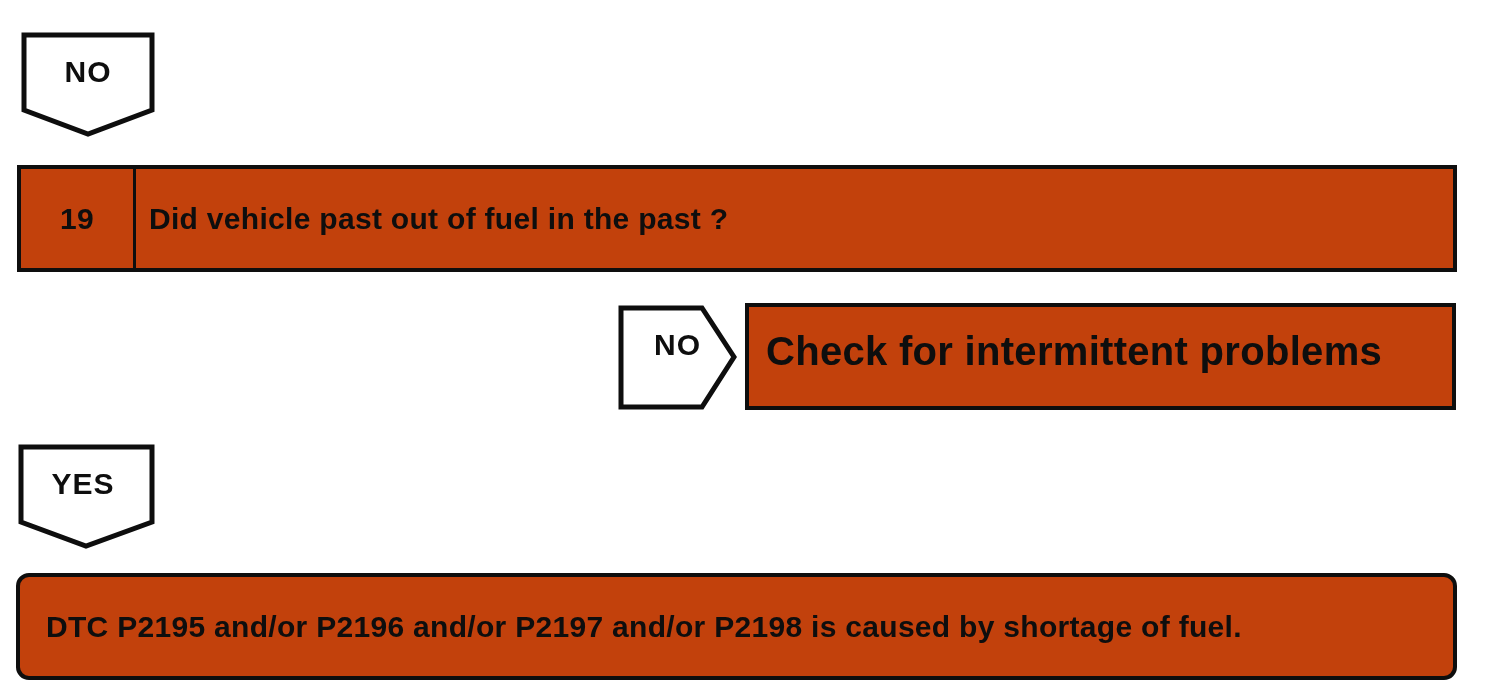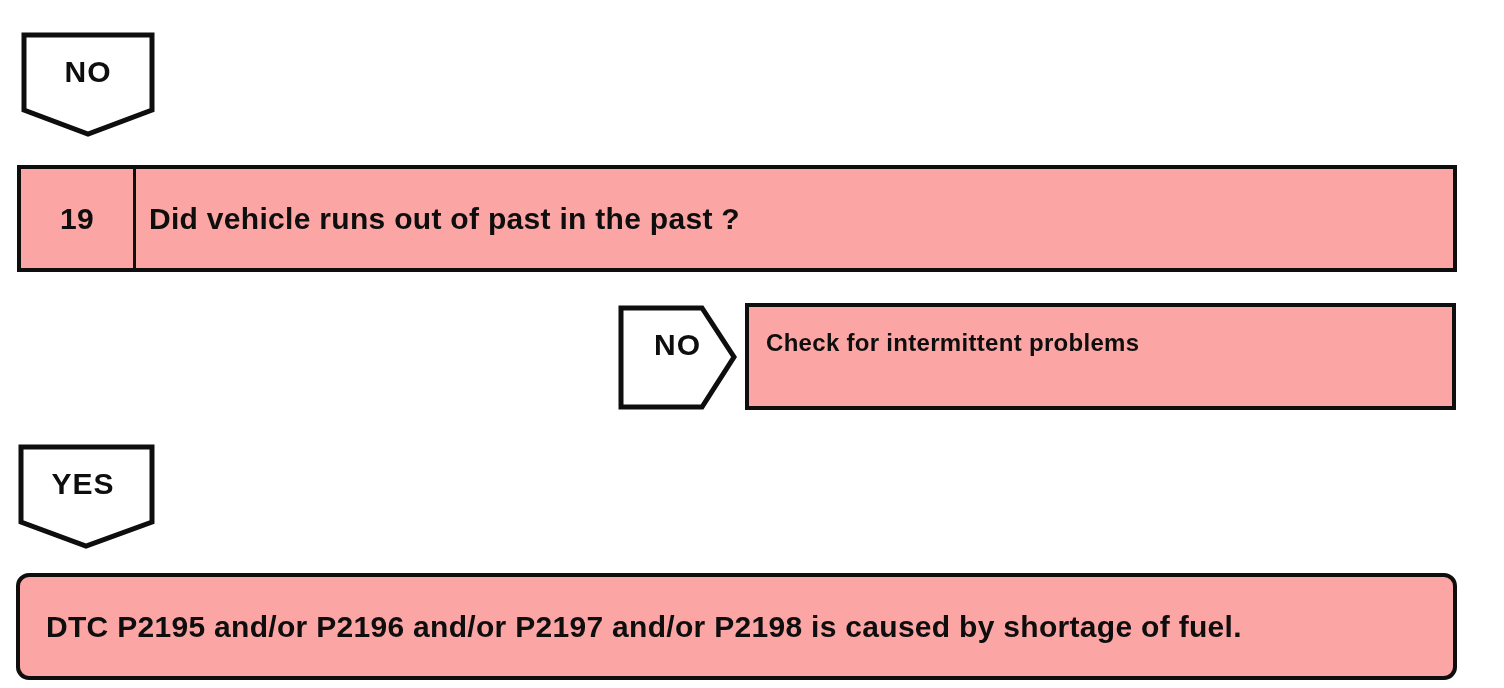--- a/index.html
+++ b/index.html
@@ -33,21 +33,21 @@
     font-size: 30px;
     letter-spacing: 1px;
   }
   .pent-down .pent-label { left: 0; top: 0; right: 0; height: 79px; }
   .pent-right .pent-label { left: 0; top: 0; bottom: 26px; width: 100%; }
 
   
   .box {
     position: absolute;
     border: 4px solid #0e0e0e;
-    background: #fca5a5;
+    background: #c2410c;
     box-sizing: border-box;
     display: flex;
   }
   .step-num-cell {
     width: 112px;
     border-right: 3px solid #0e0e0e;
     display: flex;
     align-items: center;
     justify-content: center;
     font-size: 30px;
@@ -55,21 +55,21 @@
   }
   .step-question-cell {
     flex: 1;
     display: flex;
     align-items: center;
     padding-left: 13px;
     font-size: 30px;
   }
   .action-text {
     padding: 22px 0 0 17px;
-    font-size: 24px;
+    font-size: 40px;
   }
   .result-text {
     flex: 1;
     display: flex;
     align-items: center;
     padding-left: 26px;
     font-size: 30px;
   }
 </style>
 </head>
@@ -79,21 +79,21 @@
 
   <div class="pent pent-down" style="left:21px; top:12px; width:134px; height:106px;">
     <svg width="134" height="106" viewBox="0 0 134 106">
       <polygon points="3,3 131,3 131,78 67,102 3,78" fill="#ffffff" stroke="#0e0e0e" stroke-width="5" stroke-linejoin="miter"></polygon>
     </svg>
     <span class="pent-label">NO</span>
   </div>
 
   <div class="box" style="left:17px; top:145px; width:1440px; height:107px;">
     <div class="step-num-cell">19</div>
-    <div class="step-question-cell">Did vehicle runs out of past in the past ?</div>
+    <div class="step-question-cell">Did vehicle past out of fuel in the past ?</div>
   </div>
 
   <div class="pent pent-right" style="left:618px; top:285px; width:119px; height:105px;">
     <svg width="119" height="105" viewBox="0 0 119 105">
       <polygon points="3,3 84,3 116,52 84,102 3,102" fill="#ffffff" stroke="#0e0e0e" stroke-width="5" stroke-linejoin="miter"></polygon>
     </svg>
     <span class="pent-label">NO</span>
   </div>
 
   <div class="box" style="left:745px; top:283px; width:711px; height:107px;">

